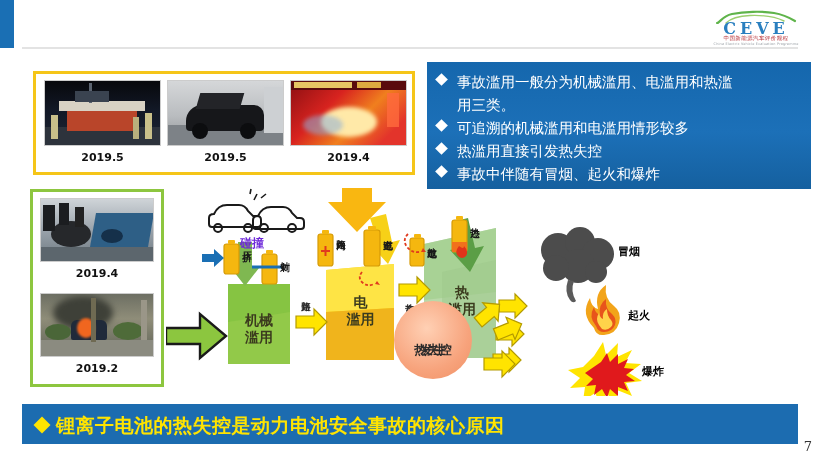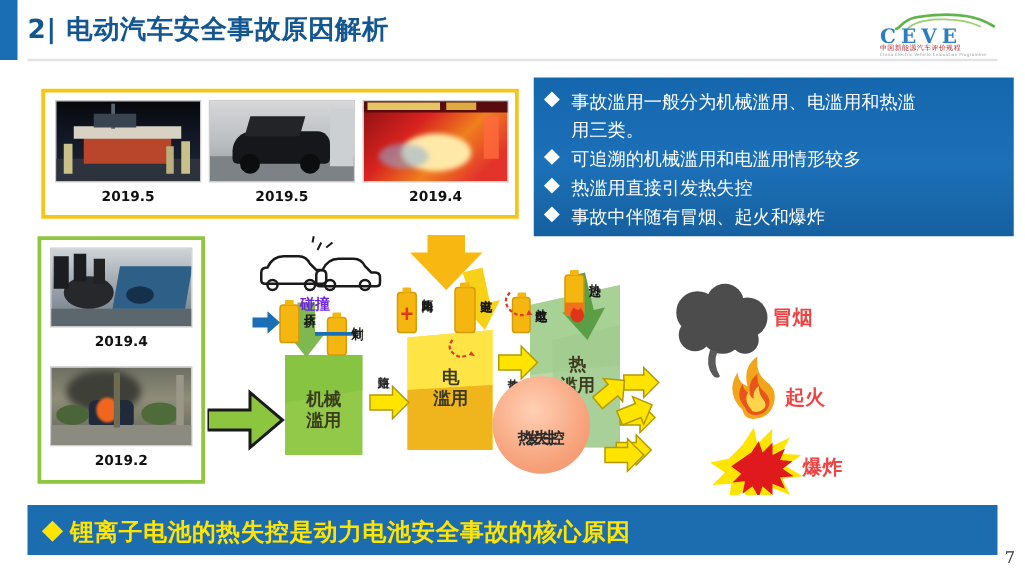--- a/index.html
+++ b/index.html
@@ -7,21 +7,21 @@
        font-family:"DejaVu Sans","Liberation Sans",sans-serif;}
 
   
   #left-accent{position:absolute;left:0;top:0;width:14px;height:48px;background:#1a6fb4;}
   #header{position:absolute;left:0;top:0;width:820px;height:50px;}
   #slide-title{position:absolute;left:22px;top:9px;font-size:21px;font-weight:bold;
        color:#14568f;letter-spacing:.5px;white-space:nowrap;}
   #header-rule{position:absolute;left:22px;top:47px;width:776px;height:2px;background:#e3e3e3;}
 
   
-  #logo{position:absolute;right:12px;top:11px;width:104px;height:34px;}
+  #logo{position:absolute;right:12px;top:11px;width:104px;height:34px;text-align:center;}
   #logo svg{position:absolute;left:10px;top:-1px;}
   #logo-word{position:absolute;left:0;top:8px;width:104px;font-size:16px;letter-spacing:4px;
        font-weight:bold;color:#2a7fbf;font-family:"DejaVu Serif","Liberation Serif",serif;}
   #logo-sub{position:absolute;left:0;top:24px;width:104px;font-size:5.5px;color:#b4292f;
        letter-spacing:.4px;}
   #logo-sub2{position:absolute;left:0;top:31px;width:104px;font-size:3.4px;color:#9aa0a6;
        letter-spacing:.2px;}
 
   
   #photo-row-top{position:absolute;left:33px;top:71px;width:382px;height:104px;
@@ -69,32 +69,31 @@
   
   #diagram{position:absolute;left:166px;top:188px;width:640px;height:208px;}
   .dlabel{position:absolute;font-size:12px;font-weight:bold;color:#6d28d9;
        white-space:nowrap;}
   .vlabel{position:absolute;font-size:9.5px;font-weight:bold;color:#1a1a1a;
        writing-mode:vertical-rl;text-orientation:upright;letter-spacing:0px;}
   .stage-text{position:absolute;font-size:14px;font-weight:bold;color:#3b3b1e;
        text-align:center;line-height:17px;}
   .conn-text{position:absolute;font-size:9.5px;font-weight:bold;color:#2b2b2b;
        writing-mode:vertical-rl;text-orientation:upright;}
-  .out-text{position:absolute;font-size:16px;font-weight:bold;color:#ef4444;white-space:nowrap;}
+  .out-text{position:absolute;font-size:11px;font-weight:bold;color:#000000;white-space:nowrap;}
   #tr-circle{position:absolute;left:228px;top:113px;width:78px;height:78px;border-radius:50%;
        background:radial-gradient(circle at 42% 35%,#ffd0b4,#f7a37c 62%,#f08f63);}
   #tr-circle span{position:absolute;left:0;top:20px;width:78px;text-align:center;
        font-size:12.5px;font-weight:bold;color:#2b2b2b;line-height:17px;}
 </style>
 </head>
 <body>
 
 <div id="left-accent"></div>
 <div id="header">
-  <div id="slide-title">2| 电动汽车安全事故原因解析</div>
   <div id="header-rule"></div>
 
   <div id="logo">
     <svg width="84" height="16" viewBox="0 0 84 16">
       <path d="M3 13 C6 13 8 6 18 4 C30 1.5 48 1 60 3 C70 4.6 76 8 81 11" fill="none" stroke="#5fb44a" stroke-width="2.2" stroke-linecap="round"></path>
       <path d="M12 13 C16 9 24 6 36 5.5 C50 5 62 7 70 11" fill="none" stroke="#9ccf6e" stroke-width="1.4" stroke-linecap="round"></path>
     </svg>
     <div id="logo-word">CEVE</div>
     <div id="logo-sub">中国新能源汽车评价规程</div>
     <div id="logo-sub2">China Electric Vehicle Evaluation Programme</div>

